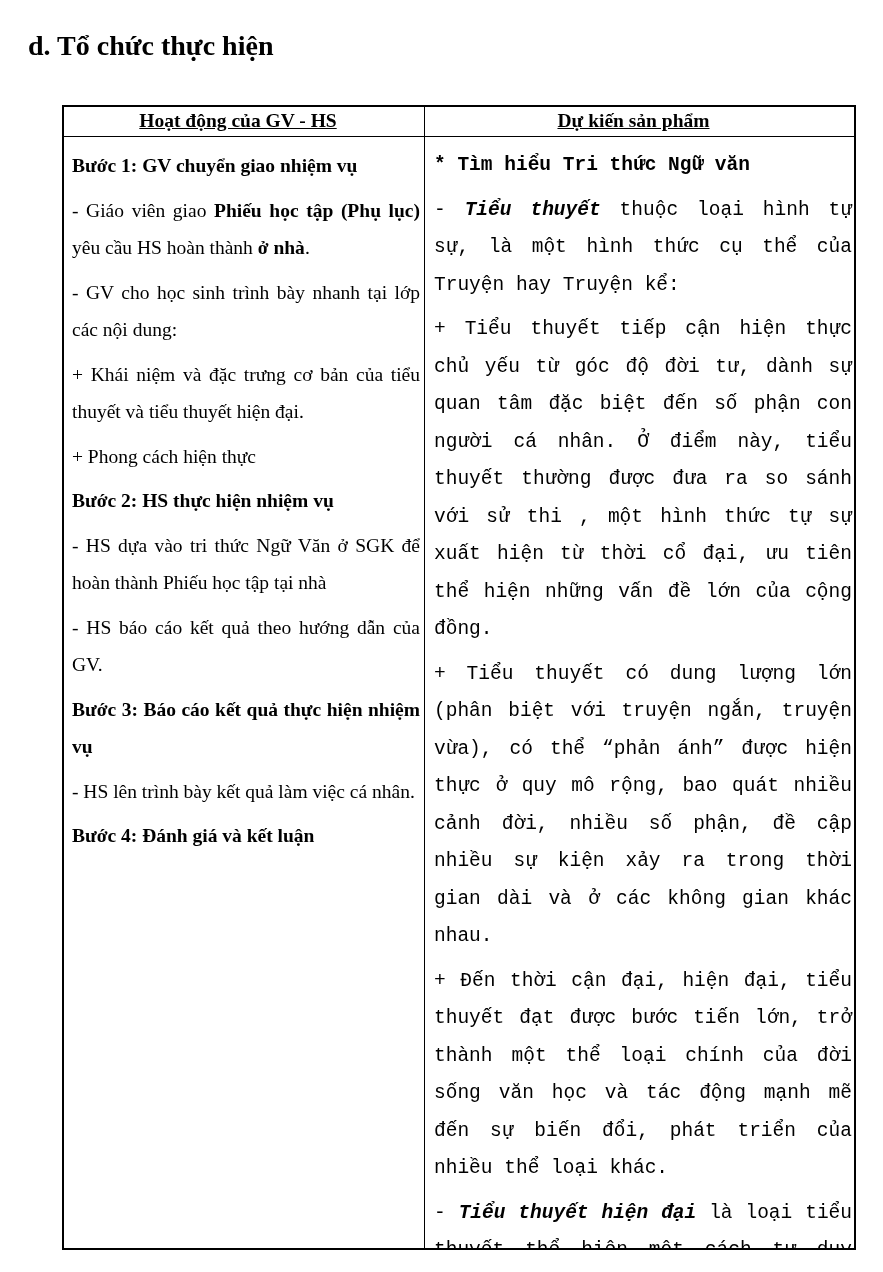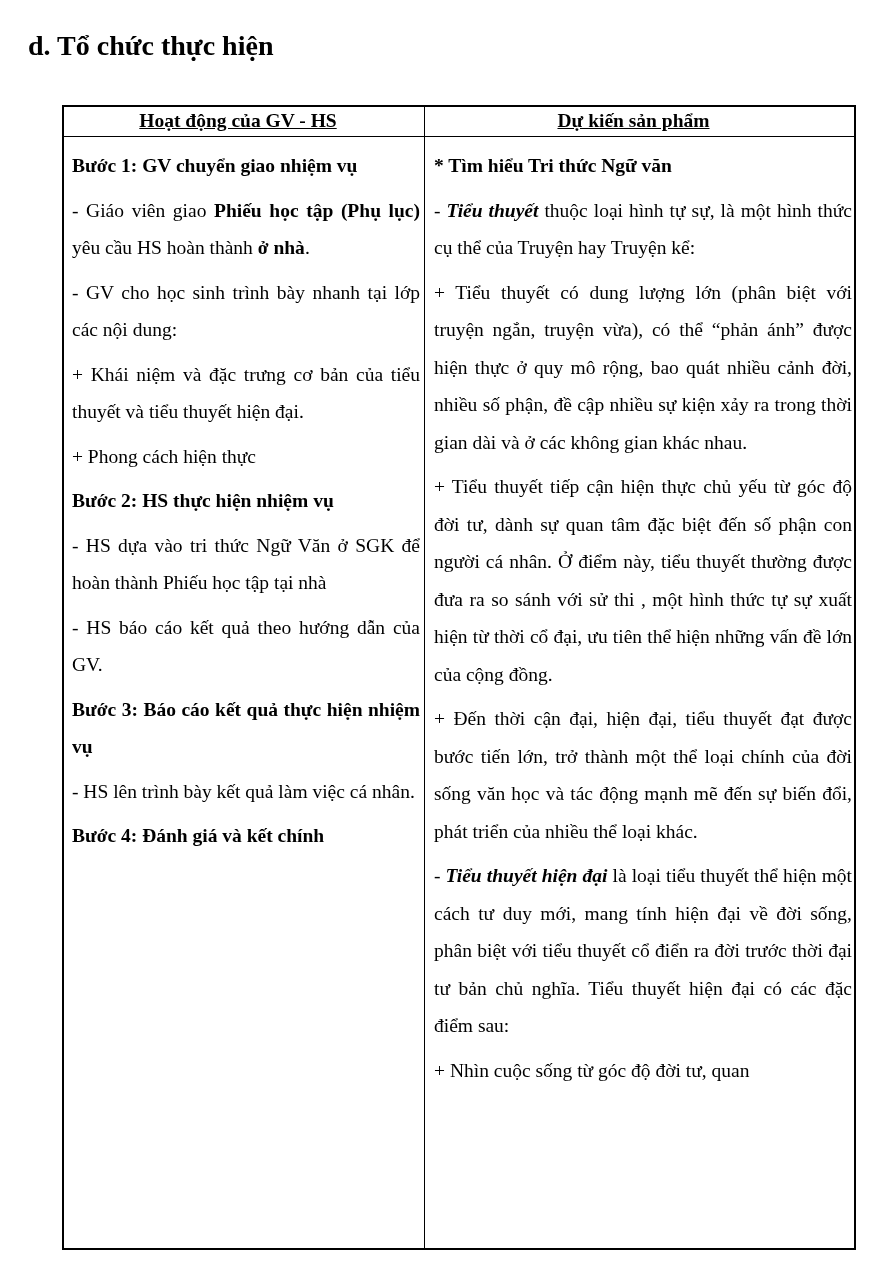--- a/index.html
+++ b/index.html
@@ -71,20 +71,21 @@
     text-align: justify;
     overflow: hidden;
   }
   .td.left-col {
     border-right: 1.5px solid #000000;
     padding-right: 4px;
   }
   .td.right-col {
     padding-left: 9px;
     padding-right: 2px;
+    font-family: Liberation Mono, monospace;
   }
   .para {
     margin: 4px 0 7px 0;
   }
   .para span.b { font-weight: bold; }
   .para span.i { font-style: italic; }
 </style>
 </head>
 <body>
 
@@ -102,27 +103,27 @@
           <div class="para"><span class="b">Bước 1: GV chuyển giao nhiệm vụ</span></div>
           <div class="para"><span>- Giáo viên giao </span><span class="b">Phiếu học tập (Phụ lục)</span><span> yêu cầu HS hoàn thành </span><span class="b">ở nhà</span><span>.</span></div>
           <div class="para"><span>- GV cho học sinh trình bày nhanh tại lớp các nội dung:</span></div>
           <div class="para"><span>+ Khái niệm và đặc trưng cơ bản của tiểu thuyết và tiểu thuyết hiện đại.</span></div>
           <div class="para"><span>+ Phong cách hiện thực</span></div>
           <div class="para"><span class="b">Bước 2: HS thực hiện nhiệm vụ</span></div>
           <div class="para"><span>- HS dựa vào tri thức Ngữ Văn ở SGK để hoàn thành Phiếu học tập tại nhà</span></div>
           <div class="para"><span>- HS báo cáo kết quả theo hướng dẫn của GV.</span></div>
           <div class="para"><span class="b">Bước 3: Báo cáo kết quả thực hiện nhiệm vụ</span></div>
           <div class="para"><span>- HS lên trình bày kết quả làm việc cá nhân.</span></div>
-          <div class="para"><span class="b">Bước 4: Đánh giá và kết chính</span></div>
+          <div class="para"><span class="b">Bước 4: Đánh giá và kết luận</span></div>
         </div>
       <div class="td right-col">
           <div class="para"><span class="b">* Tìm hiểu Tri thức Ngữ văn</span></div>
           <div class="para"><span>- </span><span class="b i">Tiểu thuyết</span><span> thuộc loại hình tự sự, là một hình thức cụ thể của Truyện hay Truyện kể:</span></div>
+          <div class="para"><span>+ Tiểu thuyết tiếp cận hiện thực chủ yếu từ góc độ đời tư, dành sự quan tâm đặc biệt đến số phận con người cá nhân. Ở điểm này, tiểu thuyết thường được đưa ra so sánh với sử thi , một hình thức tự sự xuất hiện từ thời cổ đại, ưu tiên thể hiện những vấn đề lớn của cộng đồng.</span></div>
           <div class="para"><span>+ Tiểu thuyết có dung lượng lớn (phân biệt với truyện ngắn, truyện vừa), có thể “phản ánh” được hiện thực ở quy mô rộng, bao quát nhiều cảnh đời, nhiều số phận, đề cập nhiều sự kiện xảy ra trong thời gian dài và ở các không gian khác nhau.</span></div>
-          <div class="para"><span>+ Tiểu thuyết tiếp cận hiện thực chủ yếu từ góc độ đời tư, dành sự quan tâm đặc biệt đến số phận con người cá nhân. Ở điểm này, tiểu thuyết thường được đưa ra so sánh với sử thi , một hình thức tự sự xuất hiện từ thời cổ đại, ưu tiên thể hiện những vấn đề lớn của cộng đồng.</span></div>
           <div class="para"><span>+ Đến thời cận đại, hiện đại, tiểu thuyết đạt được bước tiến lớn, trở thành một thể loại chính của đời sống văn học và tác động mạnh mẽ đến sự biến đổi, phát triển của nhiều thể loại khác.</span></div>
           <div class="para"><span>- </span><span class="b i">Tiểu thuyết hiện đại</span><span> là loại tiểu thuyết thể hiện một cách tư duy mới, mang tính hiện đại về đời sống, phân biệt với tiểu thuyết cổ điển ra đời trước thời đại tư bản chủ nghĩa. Tiểu thuyết hiện đại có các đặc điểm sau:</span></div>
           <div class="para"><span>+ Nhìn cuộc sống từ góc độ đời tư, quan</span></div>
         </div>
     </div>
   </div>
 
 </div>
 
 </body></html>

